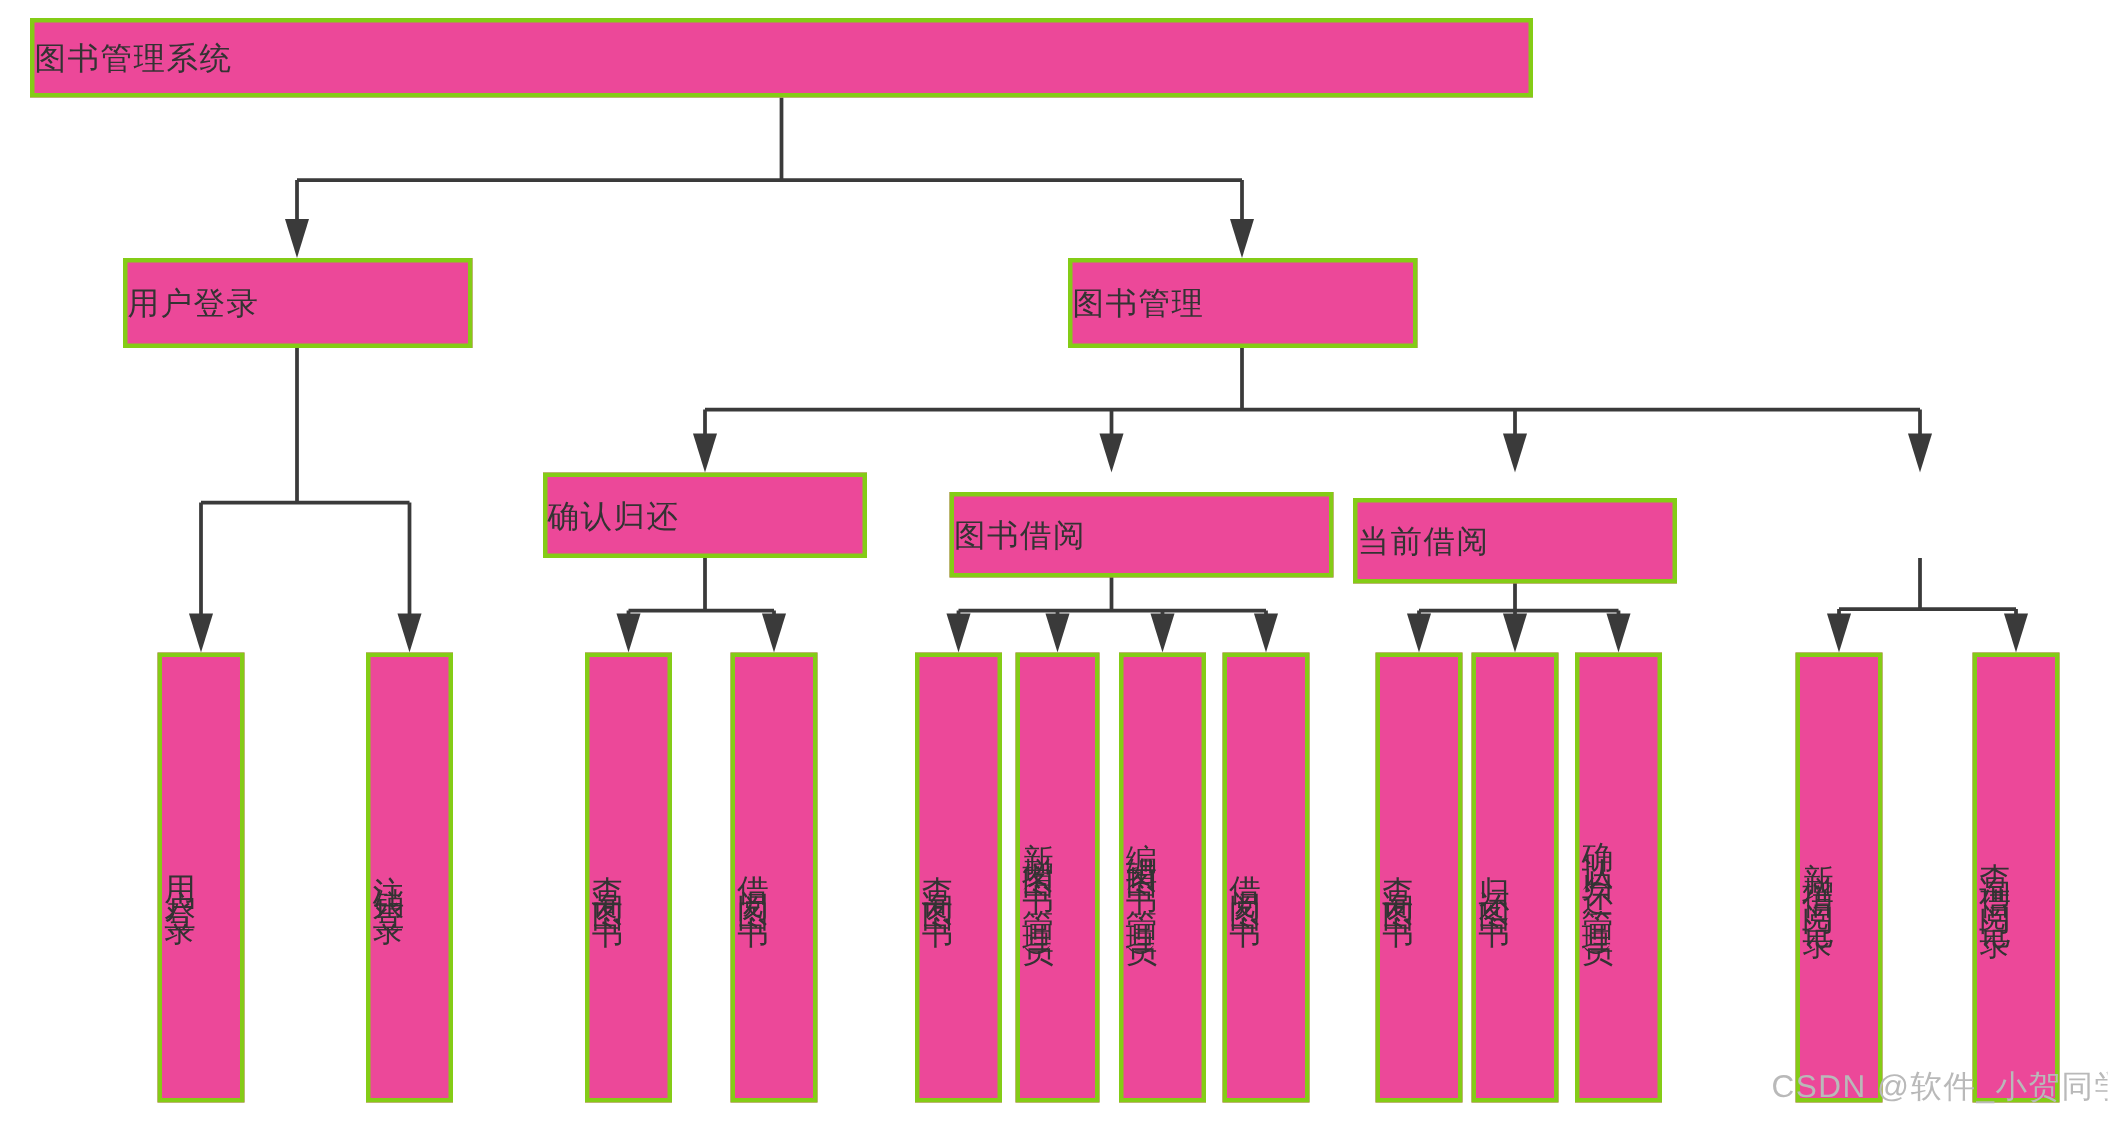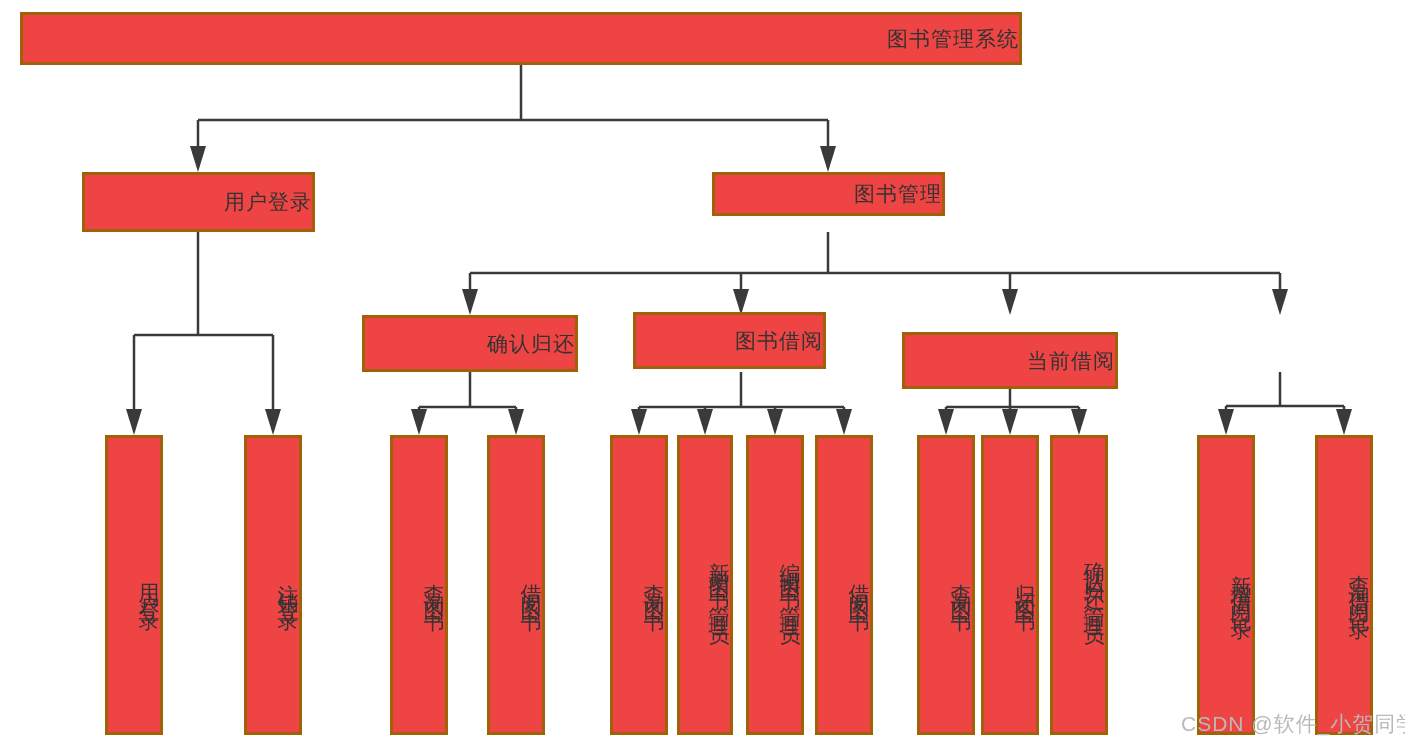--- a/index.html
+++ b/index.html
@@ -7,25 +7,25 @@
   body {
     background:#ffffff;
     font-family:"Liberation Sans","DejaVu Sans",sans-serif;
     position:relative;
     overflow:hidden;
   }
   .canvas { position:absolute; left:0; top:0; width:1405px; height:747px; }
   svg.wires { position:absolute; left:0; top:0; z-index:1; }
   .box {
     position:absolute;
-    background:#ef4444;
-    border:3px solid #a16207;
+    background:#ec4899;
+    border:3px solid #84cc16;
     display:flex;
     align-items:center;
-    justify-content:flex-end;
+    justify-content:flex-start;
     color:#333333;
     z-index:2;
   }
   .box.h span { font-size:21px; letter-spacing:1px; white-space:nowrap; }
   .box.v span {
     writing-mode:vertical-rl;
     text-orientation:mixed;
     font-size:21px;
     letter-spacing:9px;
     line-height:1.05;
@@ -113,28 +113,28 @@
     </g>
   </svg>
 
   <div class="box h" style="left:20px;top:12px;width:1002px;height:53px">
     <span>图书管理系统</span>
   </div>
 
   <div class="box h" style="left:82px;top:172px;width:233px;height:60px">
     <span>用户登录</span>
   </div>
-  <div class="box h" style="left:712px;top:172px;width:233px;height:44px">
+  <div class="box h" style="left:712px;top:172px;width:233px;height:60px">
     <span>图书管理</span>
   </div>
 
   <div class="box h" style="left:362px;top:315px;width:216px;height:57px">
     <span>确认归还</span>
   </div>
-  <div class="box h" style="left:633px;top:312px;width:193px;height:57px">
+  <div class="box h" style="left:633px;top:328px;width:256px;height:57px">
     <span>图书借阅</span>
   </div>
   <div class="box h" style="left:902px;top:332px;width:216px;height:57px">
     <span>当前借阅</span>
   </div>
 
   <div class="box v" style="left:105px;top:435px;width:58px;height:300px">
     <span>用户登录</span>
   </div>
   <div class="box v" style="left:244px;top:435px;width:58px;height:300px">

